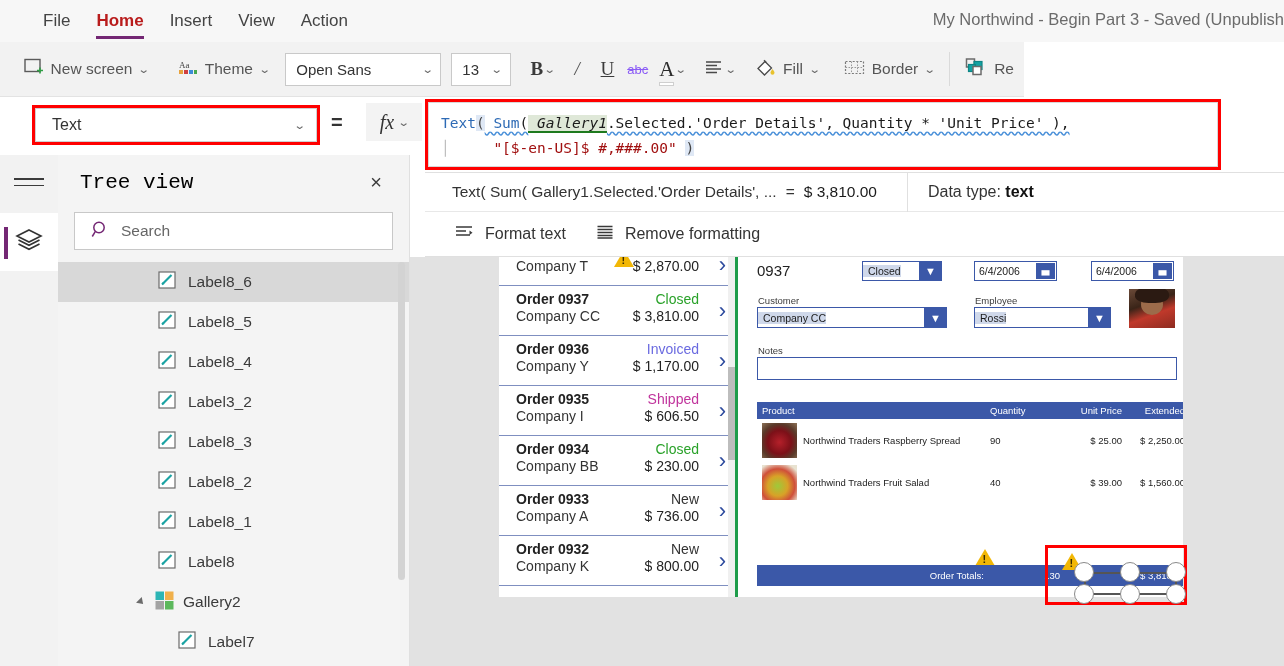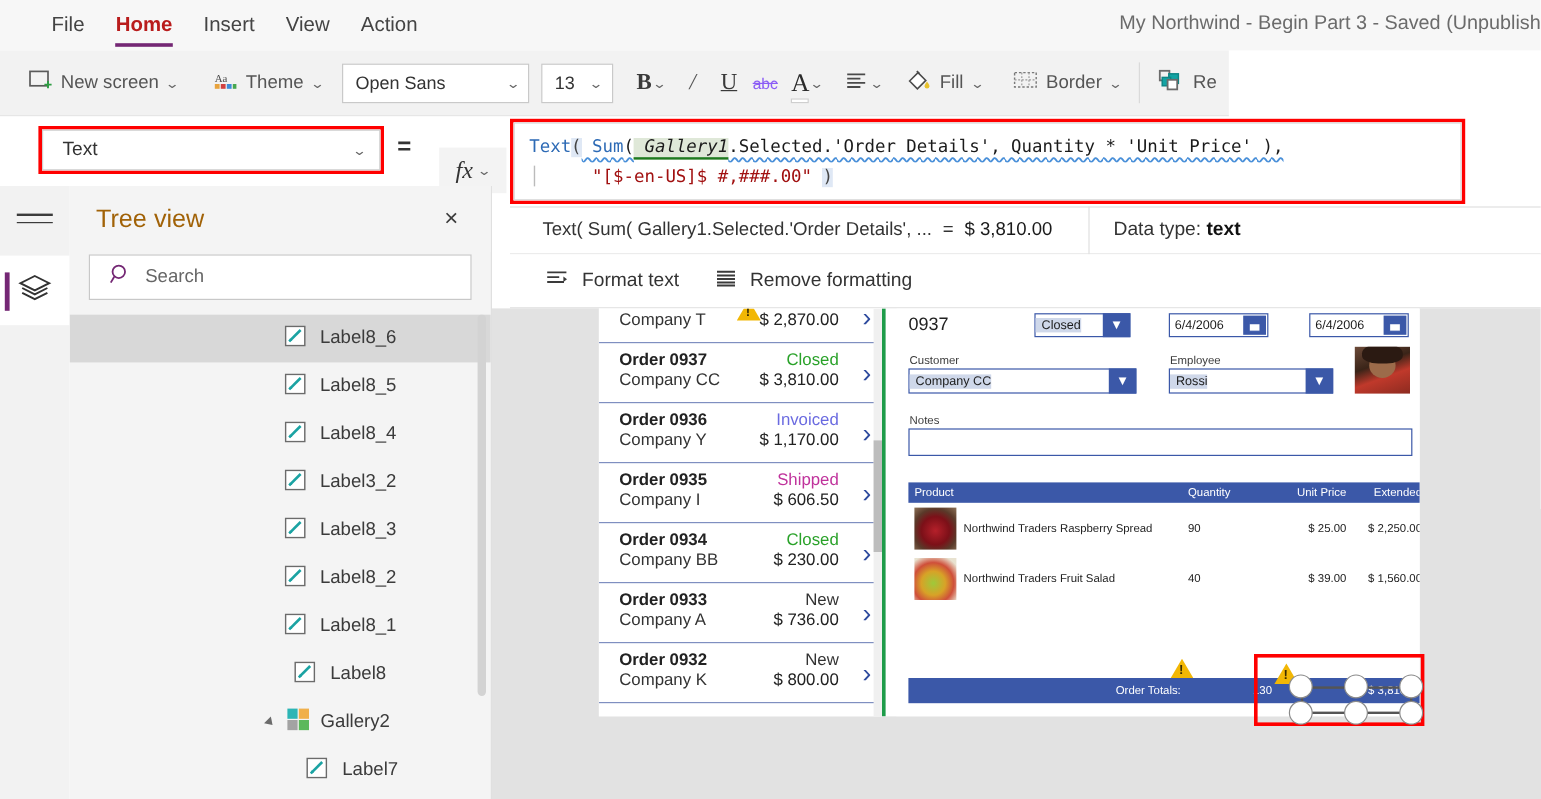--- a/index.html
+++ b/index.html
@@ -81,21 +81,21 @@
     background: #fff; border: 1px solid #d0d0d0;
     display: flex; align-items: center; justify-content: space-between;
     padding: 0 12px 0 16px;
     font-size: 16px; color: #333; cursor: pointer;
   }
   .eq-sign {
     position: absolute; left: 331px; top: 14px;
     font-size: 20px; color: #333; font-weight: 600;
   }
   .fx-btn {
-    position: absolute; left: 366px; top: 26px;
+    position: absolute; left: 366px; top: 6px;
     width: 56px; height: 38px;
     background: #f3f3f3;
     display: flex; align-items: center; justify-content: center; gap: 5px;
     font-size: 20px; font-style: italic; color: #333;
     font-family: "Liberation Serif", serif;
     cursor: pointer;
   }
   .formula-box-wrap {
     position: absolute; left: 425px; top: 2px;
     width: 796px; height: 71px;
@@ -177,38 +177,38 @@
   .tree-panel {
     position: absolute; top: 155px; left: 58px;
     width: 352px; height: 511px;
     background: #f4f4f4; border-right: 1px solid #e0e0e0;
   }
   .tree-head {
     position: relative; height: 55px;
     display: flex; align-items: center; padding: 0 0 0 22px;
     background: #f4f4f4;
   }
-  .tree-title { font-size: 21px; color: #a16207; }
+  .tree-title { font-size: 21px; color: #000000; font-family: Liberation Mono, monospace; }
   .tree-close {
     position: absolute; right: 18px; top: 12px;
     width: 30px; height: 30px; cursor: pointer;
     display:flex; align-items:center; justify-content:center;
     font-size: 20px; color: #3b3b3b; font-weight: 300;
   }
   .tree-search-wrap { padding: 2px 16px 12px 16px; }
   .tree-search {
     height: 38px; background: #fff; border: 1px solid #c8c8c8;
     display: flex; align-items: center; gap: 11px; padding-left: 16px;
   }
   .search-ph { font-size: 15.5px; color: #666; }
   .tree-list { position: relative; overflow: hidden; height: 390px; }
   .tree-item {
     display: flex; align-items: center; height: 40px;
     padding-left: 100px; gap: 12px; cursor: pointer;
-    font-size: 15.5px; color: #3b3b3b; justify-content: center;
+    font-size: 15.5px; color: #3b3b3b;
   }
   .tree-item.sel { background: #d8d8d8; }
   .tree-item.indent1 { padding-left: 120px; }
   .tree-item.grp { padding-left: 80px; gap: 9px; }
   .tree-scroll {
     position: absolute; right: 4px; top: 0px;
     width: 7px; height: 318px; background: #d3d3d3; border-radius: 4px;
   }
   .tri {
     width: 0; height: 0; border-left: 6px solid #6b6b6b;

